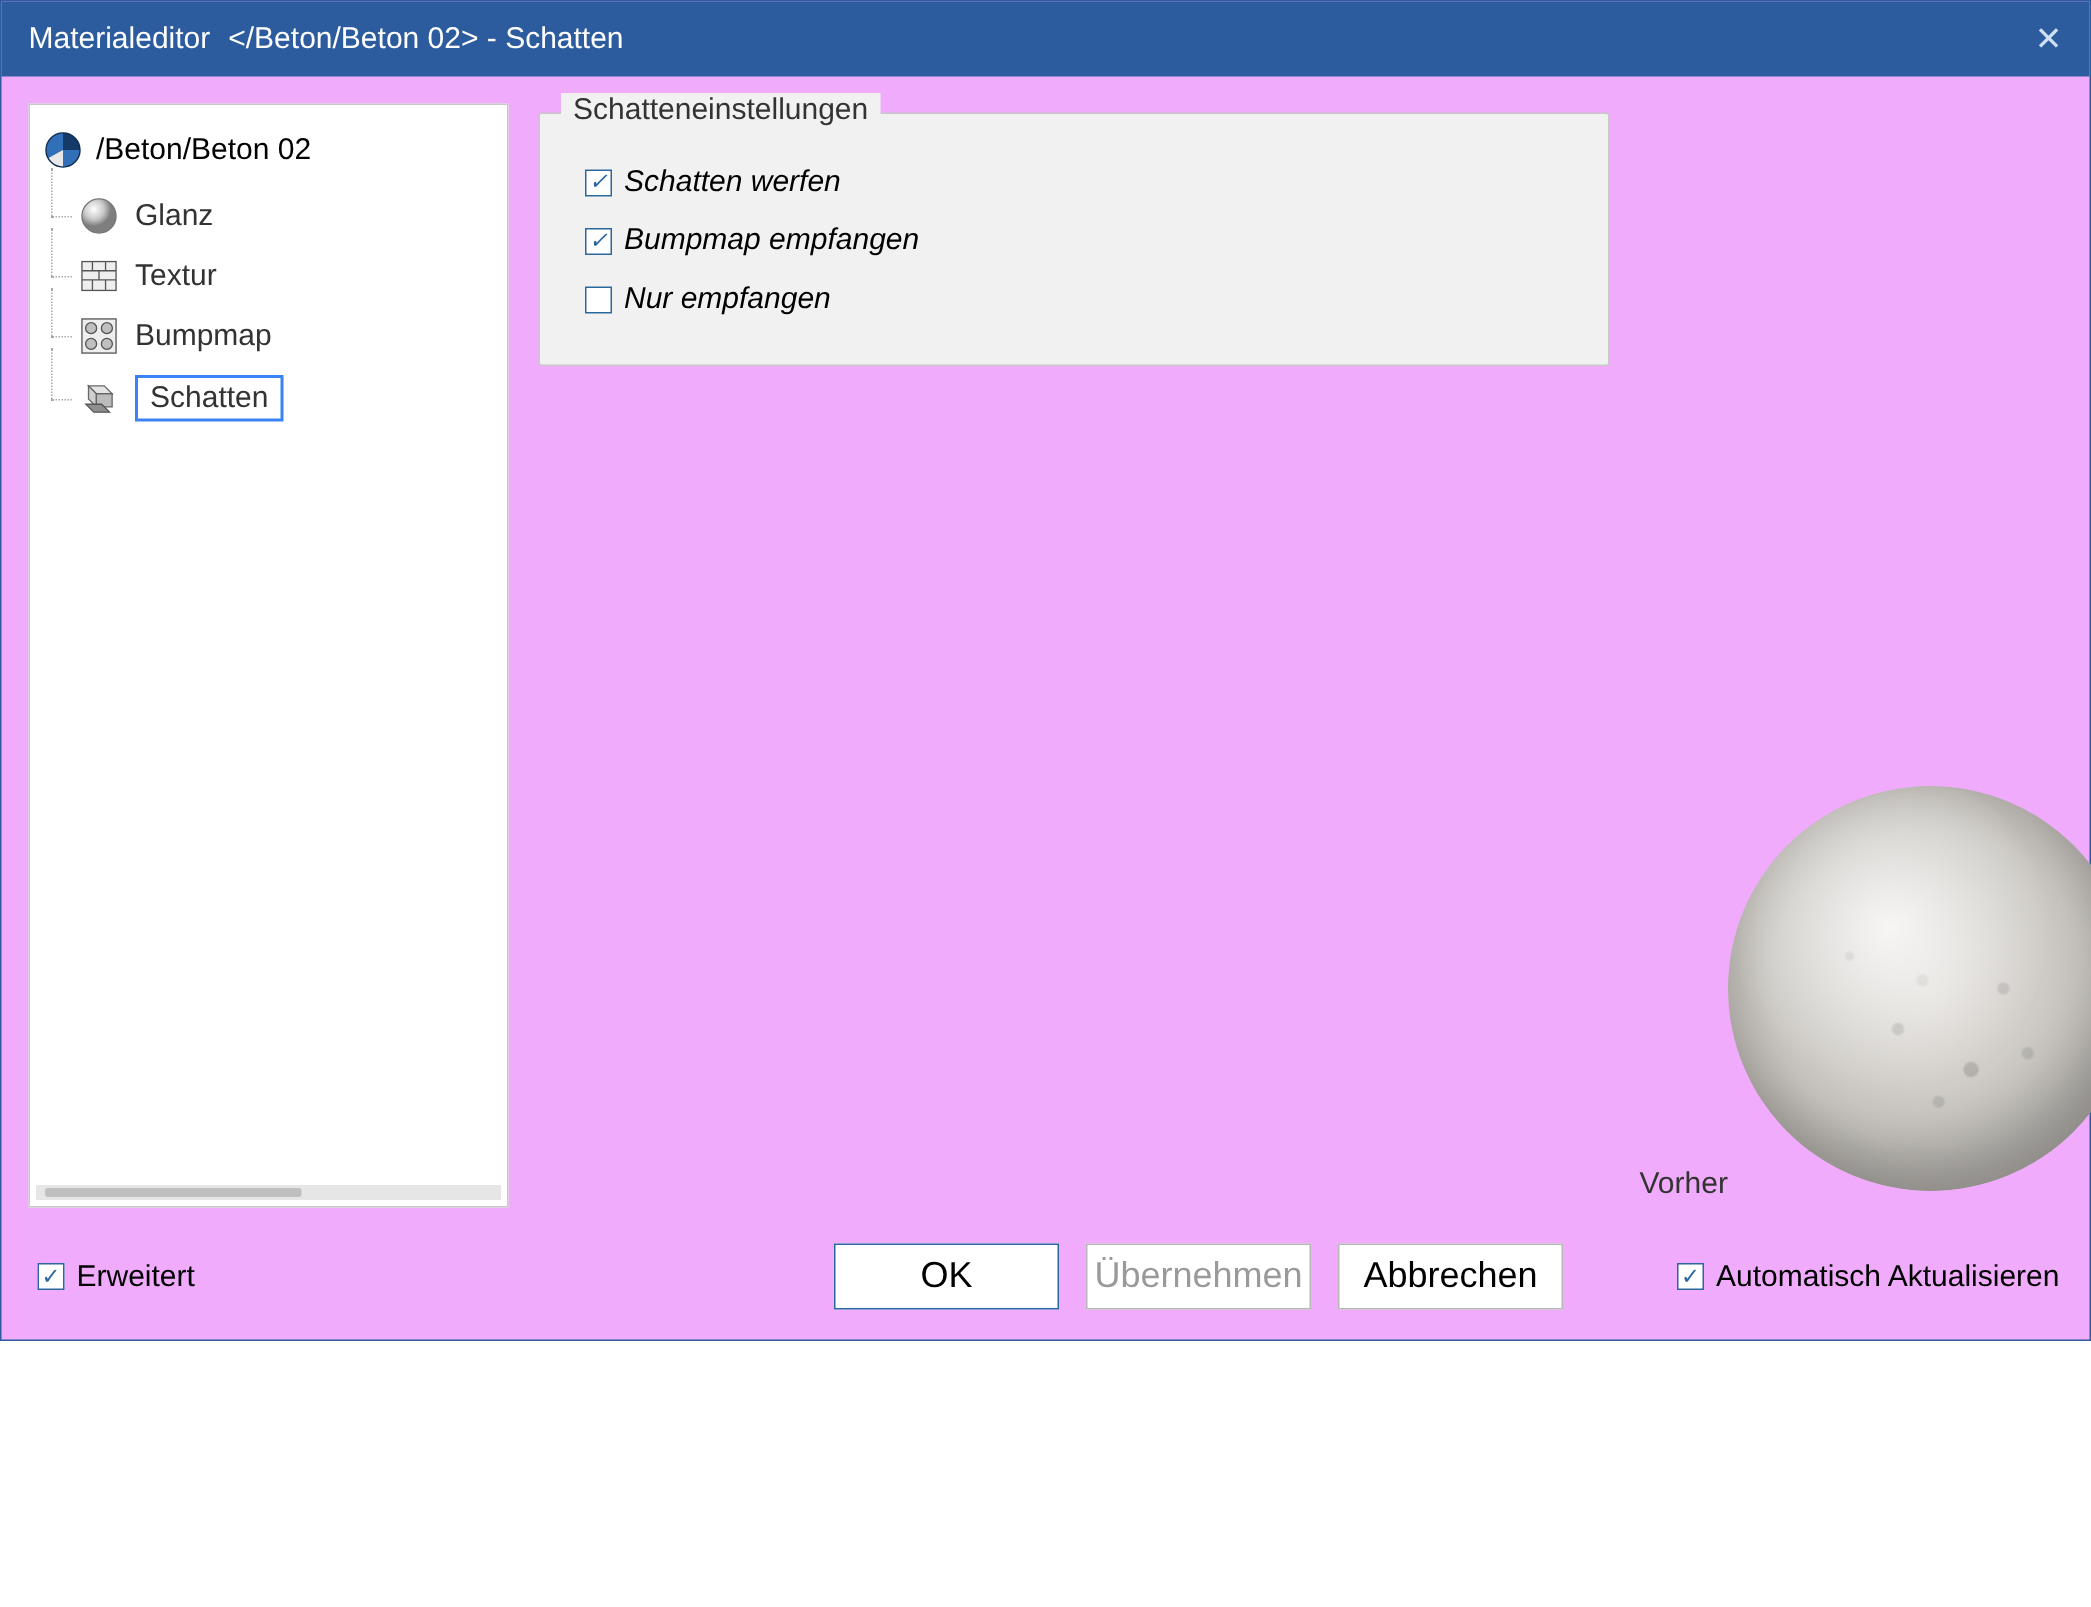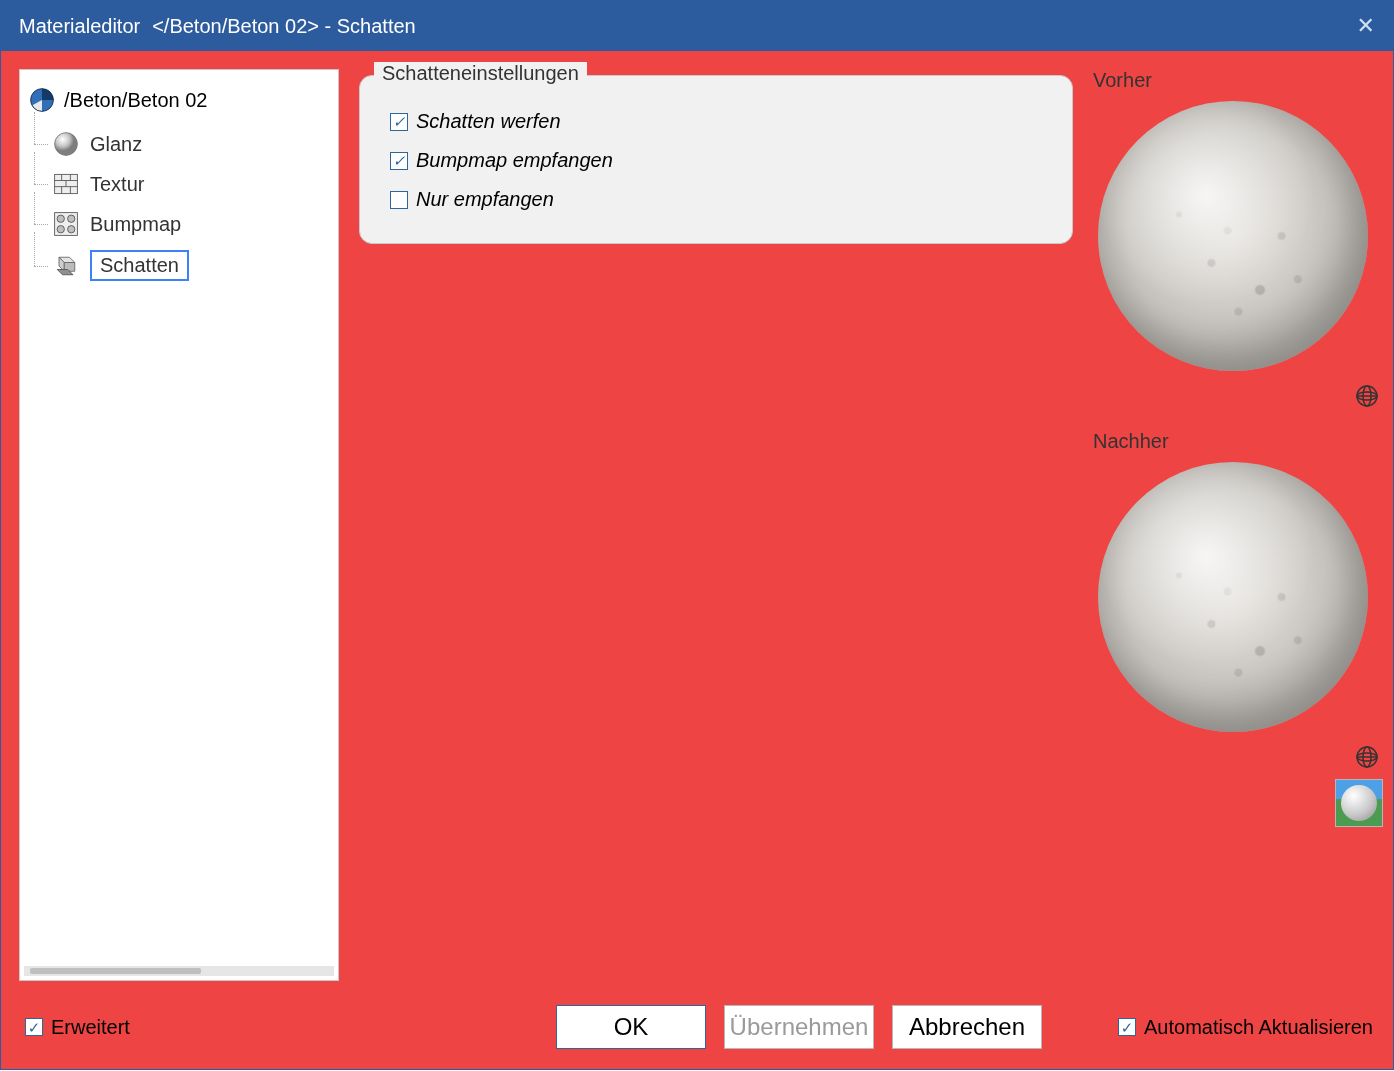--- a/index.html
+++ b/index.html
@@ -1,23 +1,23 @@
 <!DOCTYPE html>
 <html><head>
 <meta charset="utf-8">
 <style>
   * { box-sizing: border-box; }
   html, body { margin: 0; padding: 0; font-family: "Segoe UI", Tahoma, sans-serif; }
   body { background: #fff; }
 
   .window {
     width: 1394px;
-    height: 1070px;
+    height: 894px;
     border: 1px solid #2c5c9e;
-    background: #ef4444;
+    background: #f0abfc;
     display: flex;
     flex-direction: column;
     position: relative;
   }
 
   .titlebar {
     height: 50px;
     background: #2c5c9e;
     color: #fff;
     display: flex;
@@ -107,21 +107,21 @@
   
   .ico { width: 28px; height: 28px; flex: 0 0 28px; display: inline-flex; align-items: center; justify-content: center; }
 
   
   .middle {
     flex: 1;
     min-width: 0;
   }
   .group {
     border: 1px solid #c8c8c8;
-    border-radius: 13px;
+    border-radius: 2px;
     margin-top: 6px;
     padding: 26px 30px 24px 30px;
     position: relative;
     background: #f1f1f1;
   }
   .group-title {
     position: absolute;
     top: -14px;
     left: 14px;
     background: #f1f1f1;
@@ -149,22 +149,21 @@
     font-size: 15px;
     line-height: 1;
     color: #2b679f;
   }
 
   
   .preview-col {
     width: 290px;
     flex: 0 0 290px;
     display: flex;
-    flex-direction: column;
-    align-items: flex-start;
+    align-items: flex-end;
     font-size: 20px;
     color: #333;
   }
   .preview-label { padding-bottom: 4px; }
   .preview-box {
     width: 280px; height: 280px;
     display: flex; align-items: center; justify-content: center;
     margin-bottom: 6px;
   }
   .sphere {

